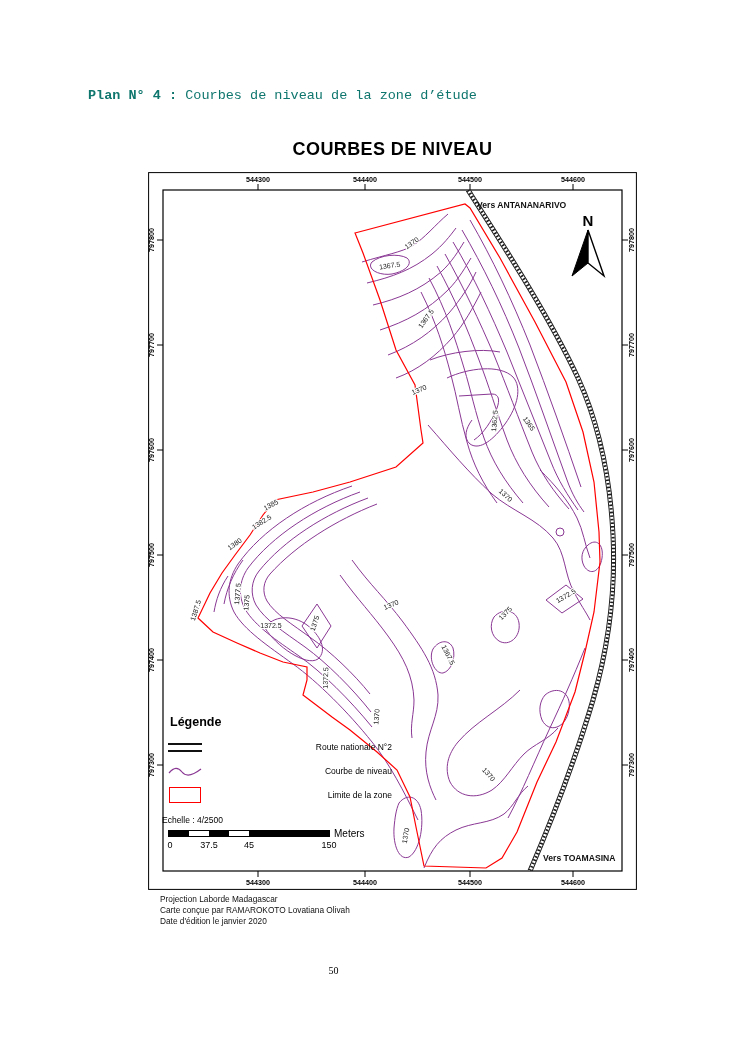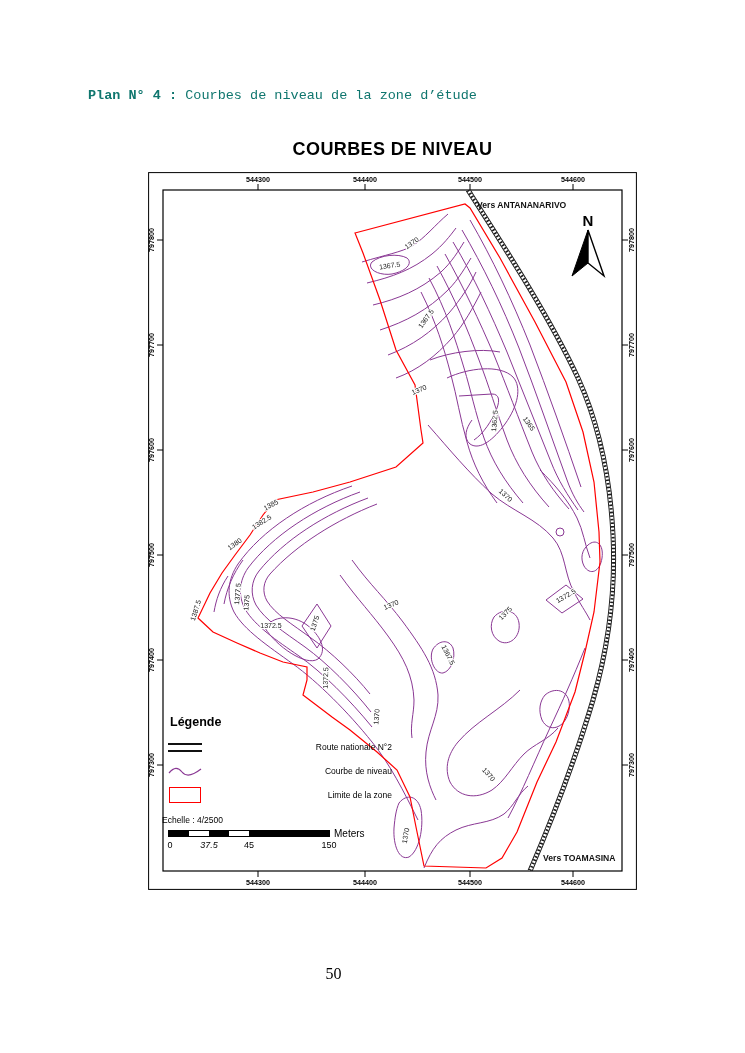--- a/index.html
+++ b/index.html
@@ -21,21 +21,21 @@
   .sym-zone{height:14px;width:30px;border:1.4px solid #f00;background:#fff;}
   .echelle{margin:12px 0 0 0;font-size:8.5px;}
   .scalebar{position:absolute;left:6px;top:115px;width:210px;}
   .bar{display:flex;width:160px;height:5px;border:1.2px solid #000;}
   .bar div{height:100%;}
   .bar-labels{position:relative;height:12px;margin-top:3px;font-size:9px;}
   .bar-labels span{position:absolute;transform:translateX(-50%);}
   .meters{position:absolute;left:166px;top:-2px;font-size:10px;}
   .map-footer{position:absolute;left:160px;top:894px;font-size:8.3px;line-height:1.35;color:#111;}
   .page-number{position:absolute;left:0;top:965px;width:667px;text-align:center;
-        font-family:"Liberation Serif",serif;font-size:16px;color:#000;}
+        font-family:"Liberation Serif",serif;font-size:10px;color:#000;}
   text{font-family:"Liberation Sans",sans-serif;}
   .tick-label{font-size:7.2px;font-weight:bold;fill:#000;}
   .contour{fill:none;stroke:#8a3894;stroke-width:1;}
   .contour-label{font-size:7px;fill:#1a1a1a;paint-order:stroke;stroke:#ffffff;stroke-width:2px;}
   .dir-label{font-size:8.6px;font-weight:bold;fill:#111;}
 </style>
 </head>
 <body>
 
 <div class="page">
@@ -225,23 +225,28 @@
         <div class="bar">
           <div style="width:20px;background:#000;"></div>
           <div style="width:20px;background:#fff;"></div>
           <div style="width:20px;background:#000;"></div>
           <div style="width:20px;background:#fff;"></div>
           <div style="width:80px;background:#000;"></div>
         </div>
         <span class="meters">Meters</span>
         <div class="bar-labels">
           <span style="left:2px;">0</span>
-          <span style="left:41px;font-style:italic;">37.5</span>
+          <span style="left:41px;">37.5</span>
           <span style="left:81px;">45</span>
           <span style="left:161px;">150</span>
         </div>
       </div>
     </div>
   </div>
 
+  <div class="map-footer">
+    <div>Projection Laborde Madagascar</div>
+    <div>Carte conçue par RAMAROKOTO Lovatiana Olivah</div>
+    <div>Date d'édition le janvier 2020</div>
+  </div>
 
   <div class="page-number">50</div>
 </div>
 
 </body></html>

